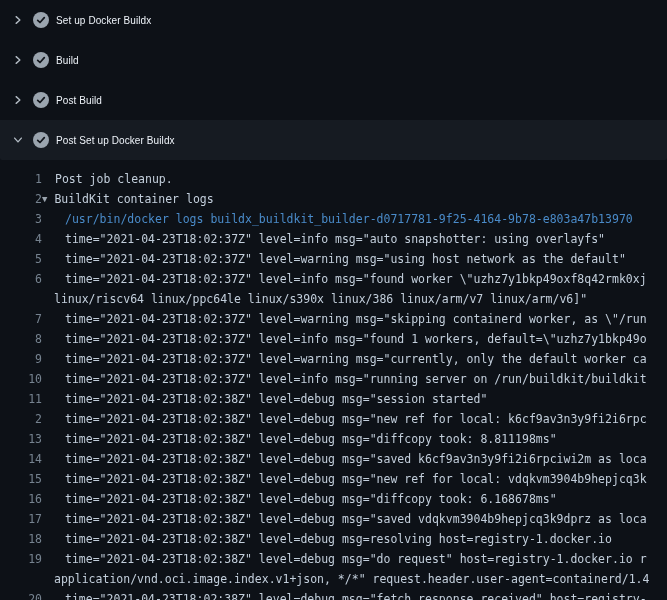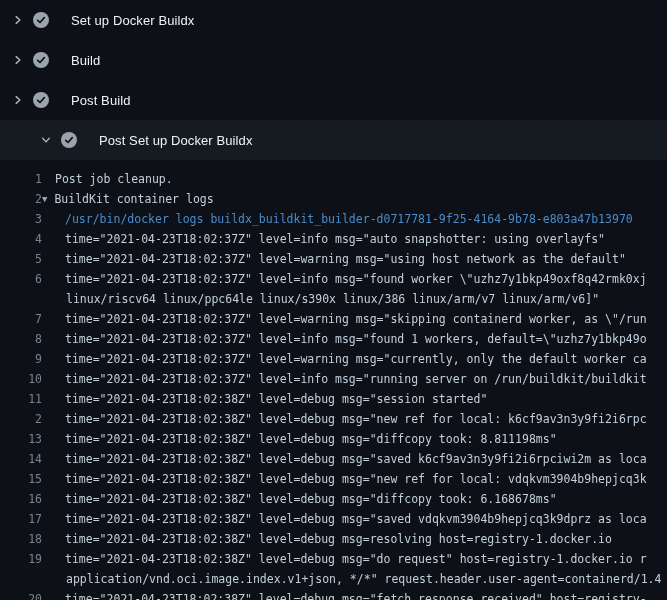--- a/index.html
+++ b/index.html
@@ -7,47 +7,47 @@
   body {
     width:667px; height:600px; overflow:hidden;
     font-family:"Liberation Sans", sans-serif;
   }
   .viewer { width:667px; height:600px; overflow:hidden; position:relative; }
 
   
   .step-header {
     height:40px; display:flex; align-items:center; cursor:pointer;
   }
-  .step-header.expanded { background:var(--panel-highlight,#161b22); border-radius:0 0 2px 2px;padding-left:28px; }
+  .step-header.expanded { background:var(--panel-highlight,#161b22); border-radius:0 0 2px 2px; }
   .chev {
     margin-left:12px; width:12px; height:12px; flex:none;
     color:var(--chevron,#b3bcc5); display:flex; align-items:center; justify-content:center;
   }
   .step-header.expanded .chev svg { transform:rotate(90deg); }
   .check { margin-left:9px; width:16px; height:16px; flex:none; display:flex; }
   .step-label {
-    margin-left:22px; font-size:13px; color:var(--header-text,#eef3f9); letter-spacing:.1px;
+    margin-left:7px; font-size:10px; color:var(--header-text,#eef3f9); letter-spacing:.1px;
   }
 
   
   .log {
     padding-top:9px;
     font-family:"DejaVu Sans Mono","Liberation Mono",monospace;
     font-size:11.5px; color:var(--log-text,#c3cfdc);
   }
   .log-row { height:20px; line-height:20px; display:flex; white-space:pre; overflow:hidden; }
   .num {
     width:42px; flex:none; text-align:right; color:var(--gutter,#768390);
     cursor:pointer; font-size:11.5px;
   }
   .txt { overflow:hidden; flex:1; }
   .ind-top   .txt { margin-left:13px; }
   .ind-group .txt { }
   .ind-child .txt { margin-left:23px; }
-  .ind-wrap  .txt { margin-left:24px; }
+  .ind-wrap  .txt { margin-left:12px; }
   .cmd { color:var(--command-blue,#4a8bc9); }
   .tgl { color:var(--toggle-gray,#9aa4ae); font-size:9px; margin-right:7px; vertical-align:1px; }
 </style>
 </head>
 <body>
 
 <div class="viewer">
   <div>
       <div class="step-header">
     <span class="chev">

